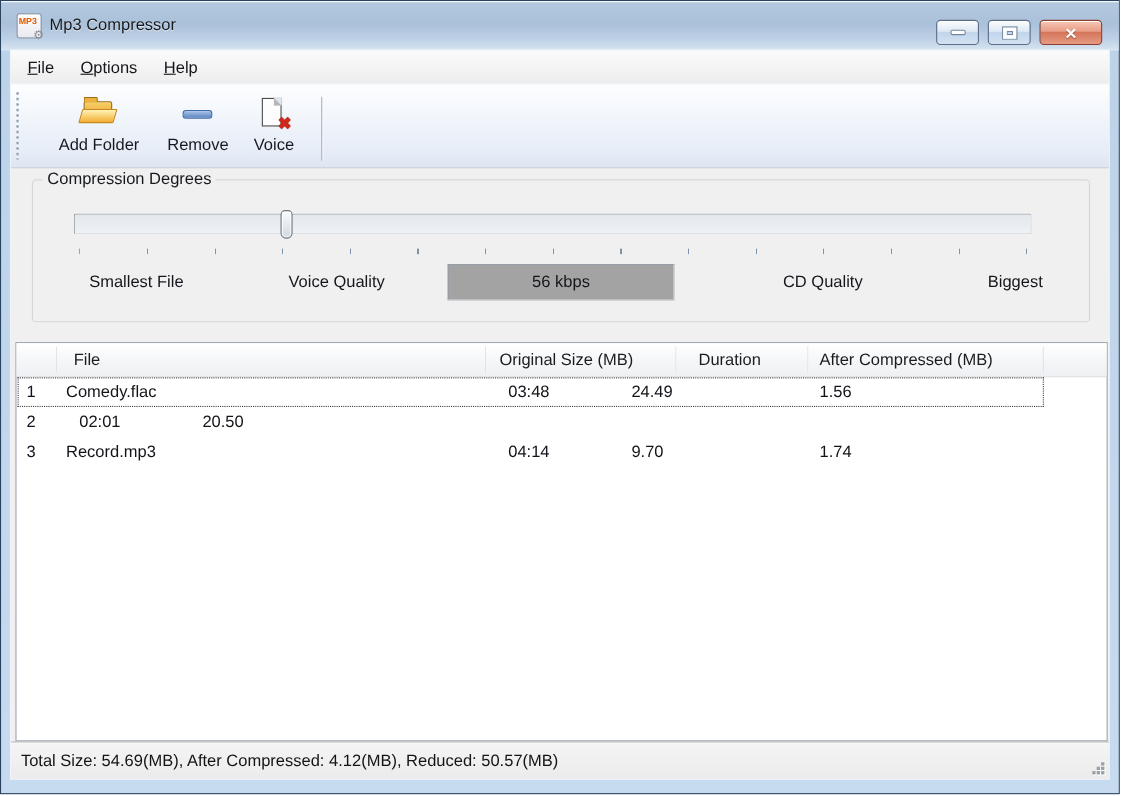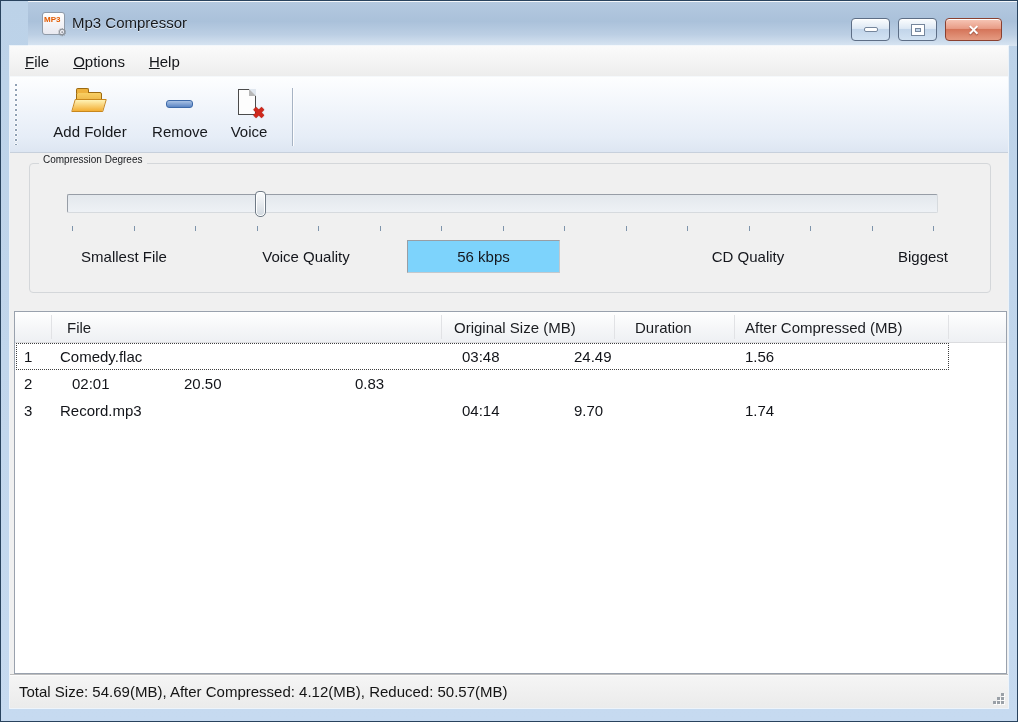--- a/index.html
+++ b/index.html
@@ -4,21 +4,21 @@
 <style>
   * { box-sizing: border-box; margin: 0; padding: 0; }
   html,body { width:1020px; height:724px; overflow:hidden; }
   body { font-family:"Liberation Sans", sans-serif; background:#fff; }
 
   
   .window { position:relative; width:1018px; height:722px; border:1px solid #29435e;
             background:linear-gradient(#bcd2e8,#c6daf0); }
   .titlebar { position:absolute; left:0; top:0; right:0; height:45px;
               background:linear-gradient(#b4c9e0 0%, #aac1da 45%, #bccfe4 75%, #d8e5f2 100%);
-              box-shadow: inset 0 1px 0 rgba(255,255,255,.85); margin-left: 27px; }
+              box-shadow: inset 0 1px 0 rgba(255,255,255,.85); }
   .app-icon { position:absolute; left:14px; top:11px; width:23px; height:23px;
               background:linear-gradient(#ffffff,#e9e9f0); border:1px solid #8f9aa8; border-radius:3px; }
   .app-icon .mp3 { position:absolute; left:1px; top:2px; font-size:8px; font-weight:bold; color:#e25a00; letter-spacing:0; }
   .app-icon .gear { position:absolute; right:-3px; bottom:-4px; font-size:11px; color:#8a8f96; line-height:1; }
   .title-text { position:absolute; left:44px; top:13px; font-size:15px; color:#16191d;
                 text-shadow:0 1px 0 rgba(255,255,255,.6); }
   .win-btns { position:absolute; top:17px; right:15px; display:flex; gap:8px; }
   .wbtn { width:39px; height:23px; border:1px solid #5d6e86; border-radius:4px;
           background:linear-gradient(#fbfdfe,#dde8f4 45%,#c2d5ea 50%,#d2e2f2);
           box-shadow: inset 0 1px 0 #fff; display:flex; align-items:center; justify-content:center; }
@@ -76,33 +76,33 @@
        text-shadow:0 0 1px #8c0f06; }
   .icon-convert { display:flex; }
   .icon-convert .chev { width:17px; height:24px; background:linear-gradient(135deg,#a5c4f2,#2f5dc6 70%);
        clip-path:polygon(0 0,45% 0,100% 50%,45% 100%,0 100%,55% 50%); filter:drop-shadow(0 1px 0 rgba(255,255,255,.8)); }
   .icon-convert .chev + .chev { margin-left:-1px; }
 
   
   .groupbox { position:absolute; left:19px; top:117px; width:962px; height:130px;
               border:1px solid #d4d7da; border-radius:4px; }
   .groupbox-legend { position:absolute; top:-10px; left:9px; background:#f0f0f0; padding:0 4px;
-              font-size:10px; color:#17191d; }
+              font-size:15px; color:#17191d; }
   .slider-track { position:absolute; left:37px; top:30px; width:871px; height:19px; border-radius:2px;
               background:linear-gradient(#e3e8ed,#eef1f5); border:1px solid;
               border-color:#979da6 #d6dade #d6dade #979da6; }
   .slider-thumb { position:absolute; left:21.5%; top:-4px; width:11px; height:26px;
               background:linear-gradient(#fbfcfd,#d2d9e0); border:1px solid #6f7a86;
               border-radius:4px 4px 5px 5px; box-shadow:inset 0 0 0 1px #fff; }
   .slider-ticks { position:absolute; left:42px; top:62px; width:862px; height:5px;
               background:repeating-linear-gradient(to right,#7e94ab 0,#7e94ab 1px,transparent 1px,transparent 61.5px); }
   .scale-label { position:absolute; top:84px; transform:translateX(-50%); font-size:15px; color:#14161c; white-space:nowrap; }
   .scale-smallest { left:94px; } .scale-voice { left:276px; } .scale-cd { left:718px; } .scale-biggest { left:893px; }
-  .bitrate-box { position:absolute; left:377px; top:76px; width:153px; height:33px;
-              background:#7dd3fc; border:1px solid #c3c8cd; border-left-color:#989ea5; border-top-color:#989ea5;
+  .bitrate-box { position:absolute; left:377px; top:76px; width:206px; height:33px;
+              background:#a3a3a3; border:1px solid #c3c8cd; border-left-color:#989ea5; border-top-color:#989ea5;
               display:flex; align-items:center; justify-content:center; font-size:15px; color:#14161c;text-align:center; }
 
   
   .filetable { position:absolute; left:4px; top:265px; width:993px; height:363px;
                background:#fff; border:1px solid #99a1ad; }
   .thead { display:flex; height:31px; background:linear-gradient(#ffffff,#f5f6f8 55%,#eef0f3);
            border-bottom:1px solid #dbdcdf; }
   .th { position:relative; display:flex; align-items:center; font-size:15px; color:#1a1c20; white-space:nowrap; overflow:hidden; }
   .th::after { content:""; position:absolute; right:0; top:3px; bottom:3px; width:1px; background:#e1e2e5; box-shadow:1px 0 0 #fdfdfe; }
   .col-num { width:37px; } .col-file { width:390px; padding-left:15px; }
@@ -226,21 +226,20 @@
         <div class="col-num">1</div>
         <div class="col-file">Comedy.flac</div>
         <div class="col-dur">03:48</div>
         <div class="col-orig">24.49</div>
         <div class="col-after">1.56</div>
       </div>
       <div class="trow">
         <div class="col-num">2</div>
         <div class="col-dur">02:01</div>
         <div class="col-orig">20.50</div>
-        <div class="col-after">0.83</div>
       </div>
       <div class="trow">
         <div class="col-num">3</div>
         <div class="col-file">Record.mp3</div>
         <div class="col-dur">04:14</div>
         <div class="col-orig">9.70</div>
         <div class="col-after">1.74</div>
       </div>
     </div>
 

